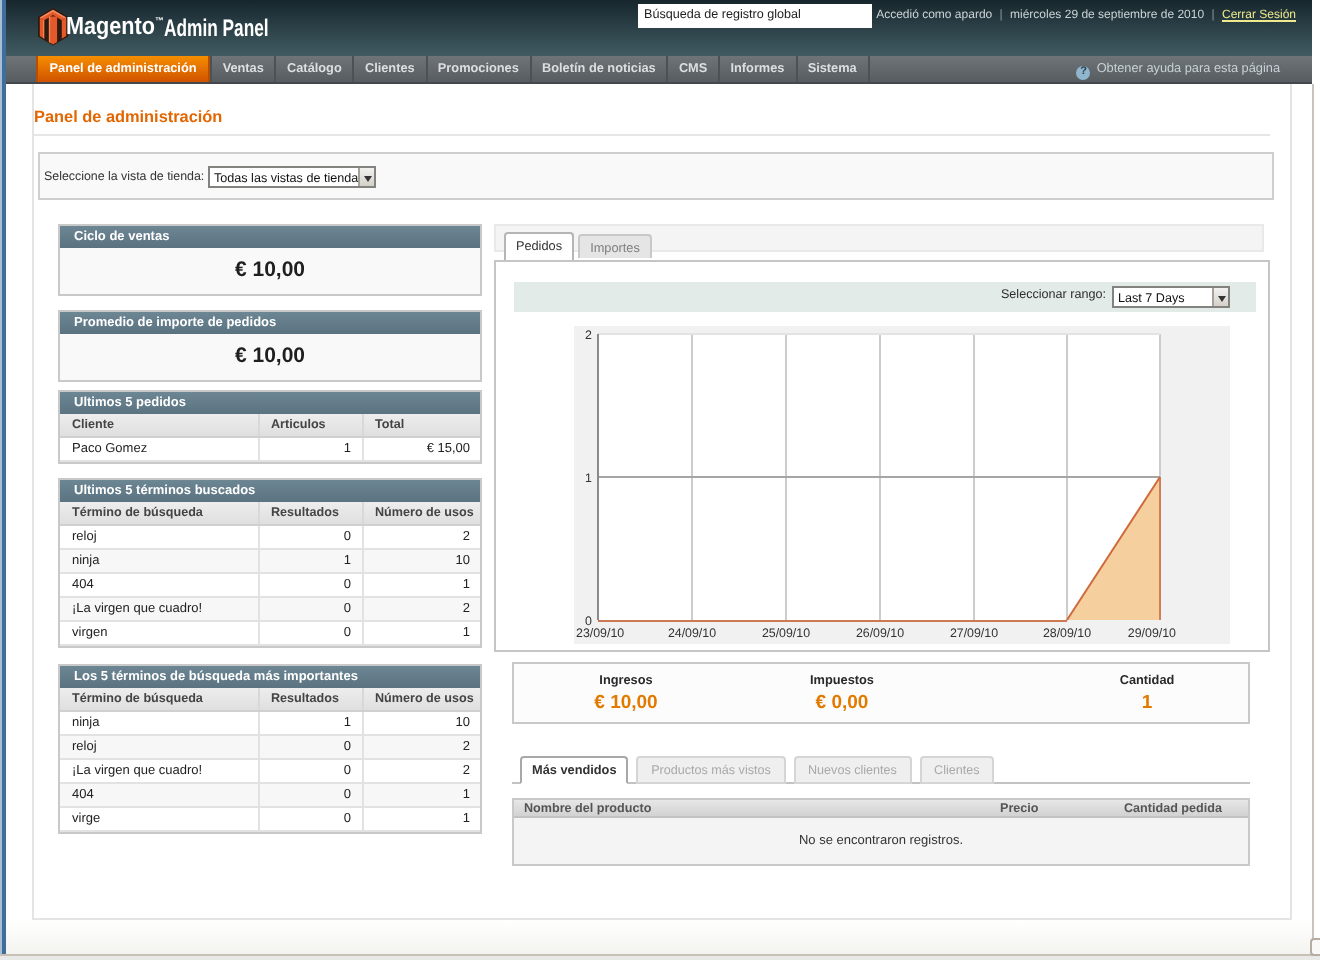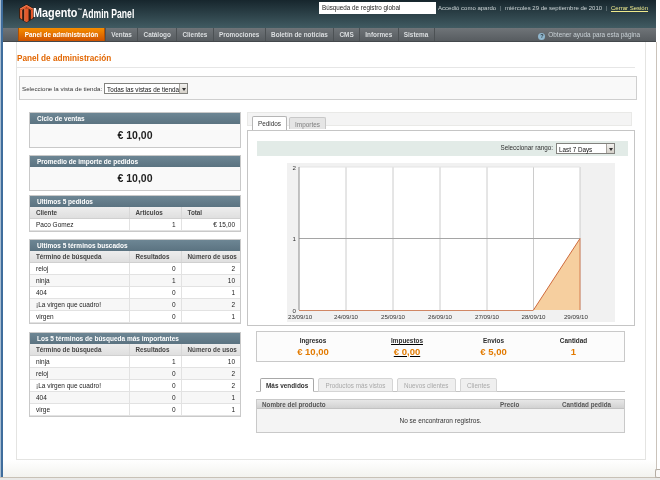--- a/index.html
+++ b/index.html
@@ -75,21 +75,21 @@
 #chartpanel { left:247px; top:130px; width:388px; height:196px; border:1px solid #c5c5c5; background:#fff; }
 #rangestrip { left:257px; top:141px; width:371px; height:15px; background:#e2ebe7; }
 #rangelabel { left:0px; top:144px; width:553px; text-align:right; font-size:6.3px; font-weight:normal; color:#2f2f2f; }
 #chartbox { left:287px; top:163px; width:328px; height:159px; background:#f1f1f1; }
 
 
 #totals { left:256px; top:331px; width:369px; height:31px; border:1px solid #c9c9c9; background:#fcfcfc; }
 #totals .col { position:absolute; top:5px; width:130px; text-align:center; }
 #totals .lab { font-size:6.4px; font-weight:bold; color:#2b2b2b; }
 #totals .val { font-size:9.5px; font-weight:bold; color:#e27a00; margin-top:1.5px; }
-#tc1 { left:-9px; } #tc2 { left:85px;text-decoration:underline; } #tc3 { left:171.5px; } #tc4 { left:251.5px; }
+#tc1 { left:-9px; } #tc2 { left:99px; } #tc3 { left:171.5px; } #tc4 { left:251.5px; }
 
 
 #btabs { left:260px; top:378px; height:13.5px; display:flex; }
 #tabline { left:256px; top:391px; width:369px; height:1px; background:#c3c3c3; }
 .btab { height:13.5px; line-height:13.5px; font-size:6.3px; padding:0 6.3px; margin-right:4px; white-space:nowrap; position:relative; z-index:3; border-radius:2px 2px 0 0; }
 .btab.on { background:#fff; border:1px solid #a8a8a8; border-bottom:1px solid #fff; color:#333; font-weight:bold; font-size:6.4px; padding:0 5px; }
 .btab.off { background:#efefef; border:1px solid #d5d5d5; color:#a9a9a9; }
 #grid { left:256px; top:398.5px; width:369px; height:34.5px; border:1px solid #c9c9c9; background:#f4f4f4; }
 #gridhead { position:absolute; left:0; top:0; width:100%; height:9.5px; background:linear-gradient(#e7e7e7,#d2d2d2); border-bottom:1px solid #c2c2c2; }
 #gridhead span { position:absolute; top:1.5px; font-size:6.3px; font-weight:bold; color:#555; }
@@ -305,24 +305,20 @@
 
 <div class="abs" id="totals">
   <div class="col" id="tc1">
       <div class="lab">Ingresos</div>
       <div class="val">€ 10,00</div>
     </div>
   <div class="col" id="tc2">
       <div class="lab">Impuestos</div>
       <div class="val">€ 0,00</div>
     </div>
-  <div class="col" id="tc3">
-      <div class="lab">Envios</div>
-      <div class="val">€ 5,00</div>
-    </div>
   <div class="col" id="tc4">
       <div class="lab">Cantidad</div>
       <div class="val">1</div>
     </div>
 </div>
 
 <div class="abs" id="tabline"></div>
 <div class="abs" id="btabs">
   <div class="btab on">Más vendidos</div>
   <div class="btab off">Productos más vistos</div>

